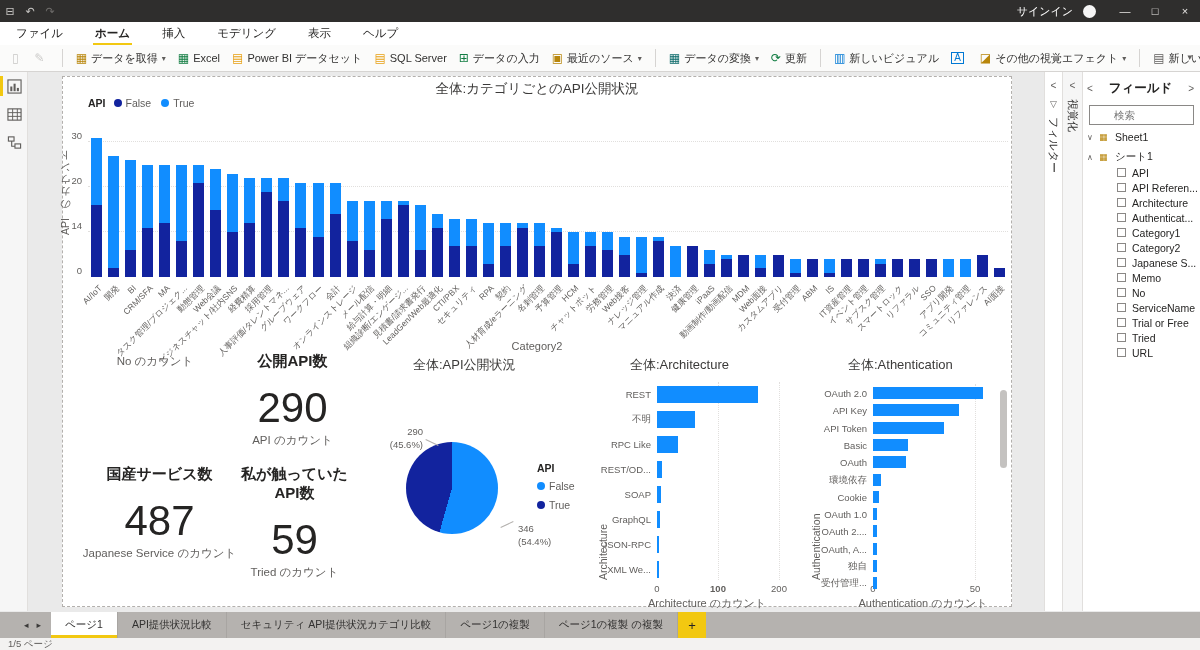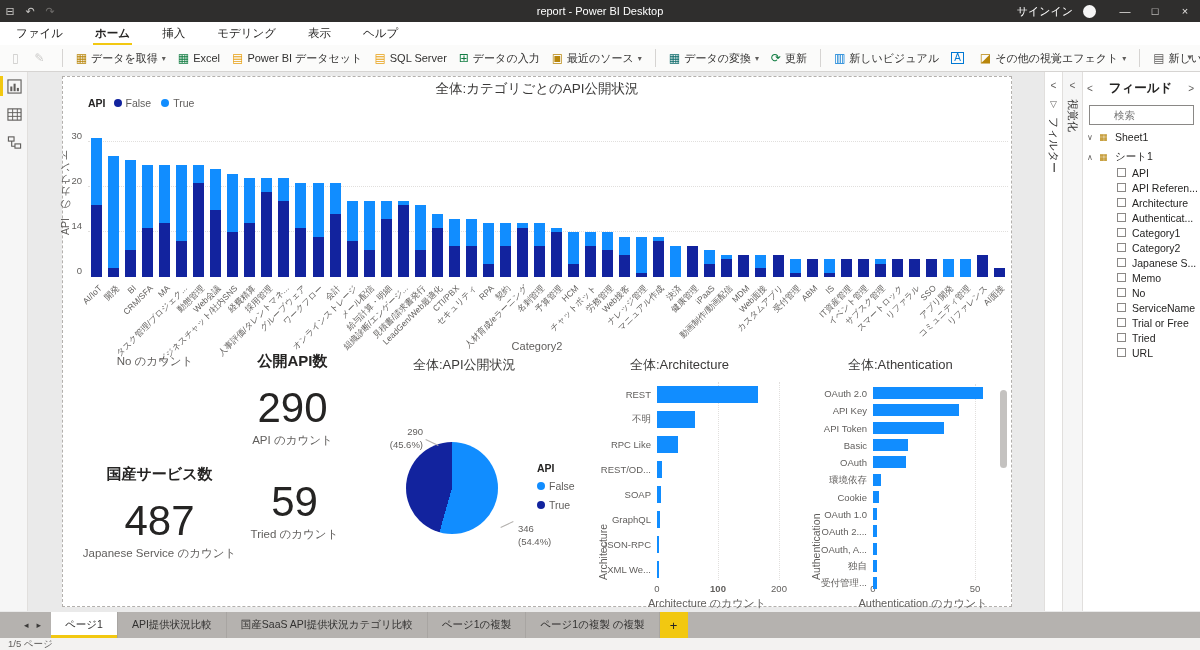--- a/index.html
+++ b/index.html
@@ -115,21 +115,20 @@
   
   #statusbar { position:absolute; left:0; top:638px; width:1200px; height:12px; background:#f3f2f1; font-size:9.5px; color:#605e5c; padding-left:8px; }
 </style>
 </head>
 <body>
 
 <div id="titlebar">
   <span class="tb-ico">⊟</span>
   <span class="tb-ico">↶</span>
   <span class="tb-ico dim">↷</span>
-  <span id="tb-title">report - Power BI Desktop</span>
   <div id="tb-right">
     <span id="tb-signin">サインイン</span>
     <span id="tb-avatar"></span>
     <span class="winbtn">—</span>
     <span class="winbtn">□</span>
     <span class="winbtn">×</span>
   </div>
 </div>
 
 <div id="menubar">
@@ -552,20 +551,21 @@
       <div class="c-title">公開API数</div>
       <div class="c-value">290</div>
       <div class="c-label">API のカウント</div>
     </div>
     <div class="card" style="left: 62px; top: 465px; width: 195px;">
       <div class="c-title">国産サービス数</div>
       <div class="c-value">487</div>
       <div class="c-label">Japanese Service のカウント</div>
     </div>
     <div class="card" style="left: 232px; top: 465px; width: 125px;">
+      <div class="c-title">私が触っていたAPI数</div>
       <div class="c-value">59</div>
       <div class="c-label">Tried のカウント</div>
     </div>
   </div>
 
 <div id="pie-box">
   <div id="pie-title">全体:API公開状況</div>
   <div id="pie" style="background: conic-gradient(rgb(17, 141, 255) 0deg, rgb(17, 141, 255) 54.4%, rgb(18, 35, 158) 54.4%, rgb(18, 35, 158) 100%);"></div>
   <div class="callout" style="right:197px; top:75px; text-align:right;">
     <div>290</div>
@@ -741,21 +741,21 @@
 </div>
 
 <div id="tabbar">
   <div id="tab-nav">
     <span>◂</span>
     <span>▸</span>
   </div>
   <div id="tabs-root" style="display:flex; align-items:stretch;">
       <div class="ptab active">ページ1</div>
       <div class="ptab">API提供状況比較</div>
-      <div class="ptab">国産SaaS API提供状況カテゴリ比較</div>
+      <div class="ptab">セキュリティ API提供状況カテゴリ比較</div>
       <div class="ptab">ページ1の複製</div>
       <div class="ptab">ページ1の複製 の複製</div>
     </div>
   <div id="tab-add">+</div>
 </div>
 
 <div id="statusbar">
   <span>1/5 ページ</span>
 </div>
 

